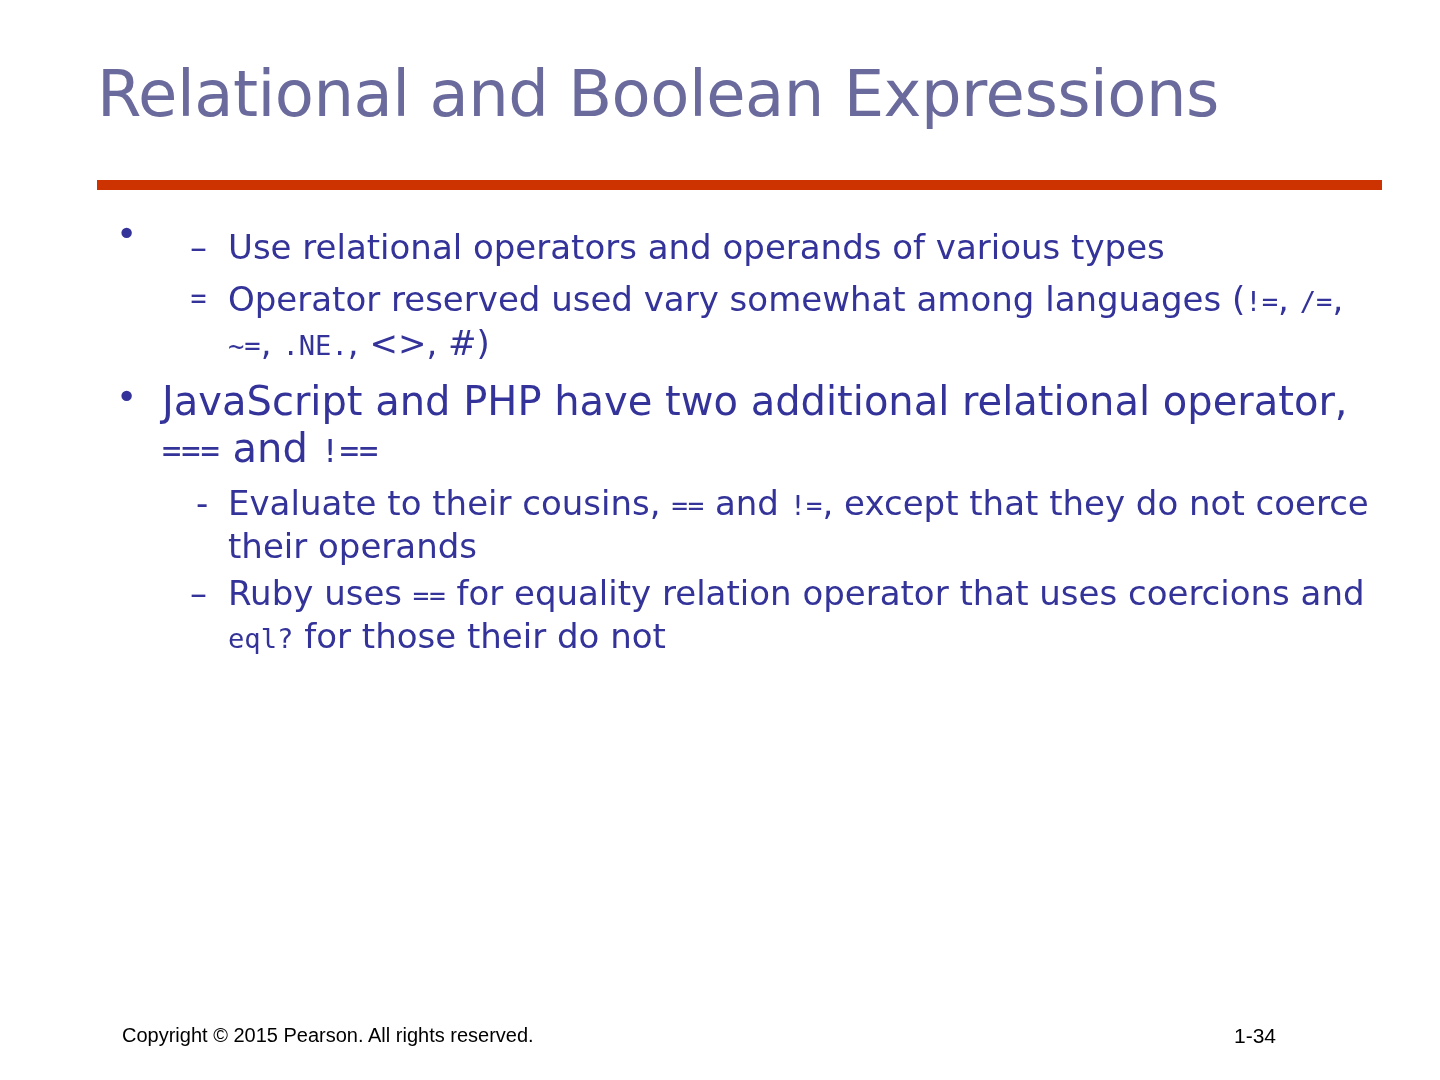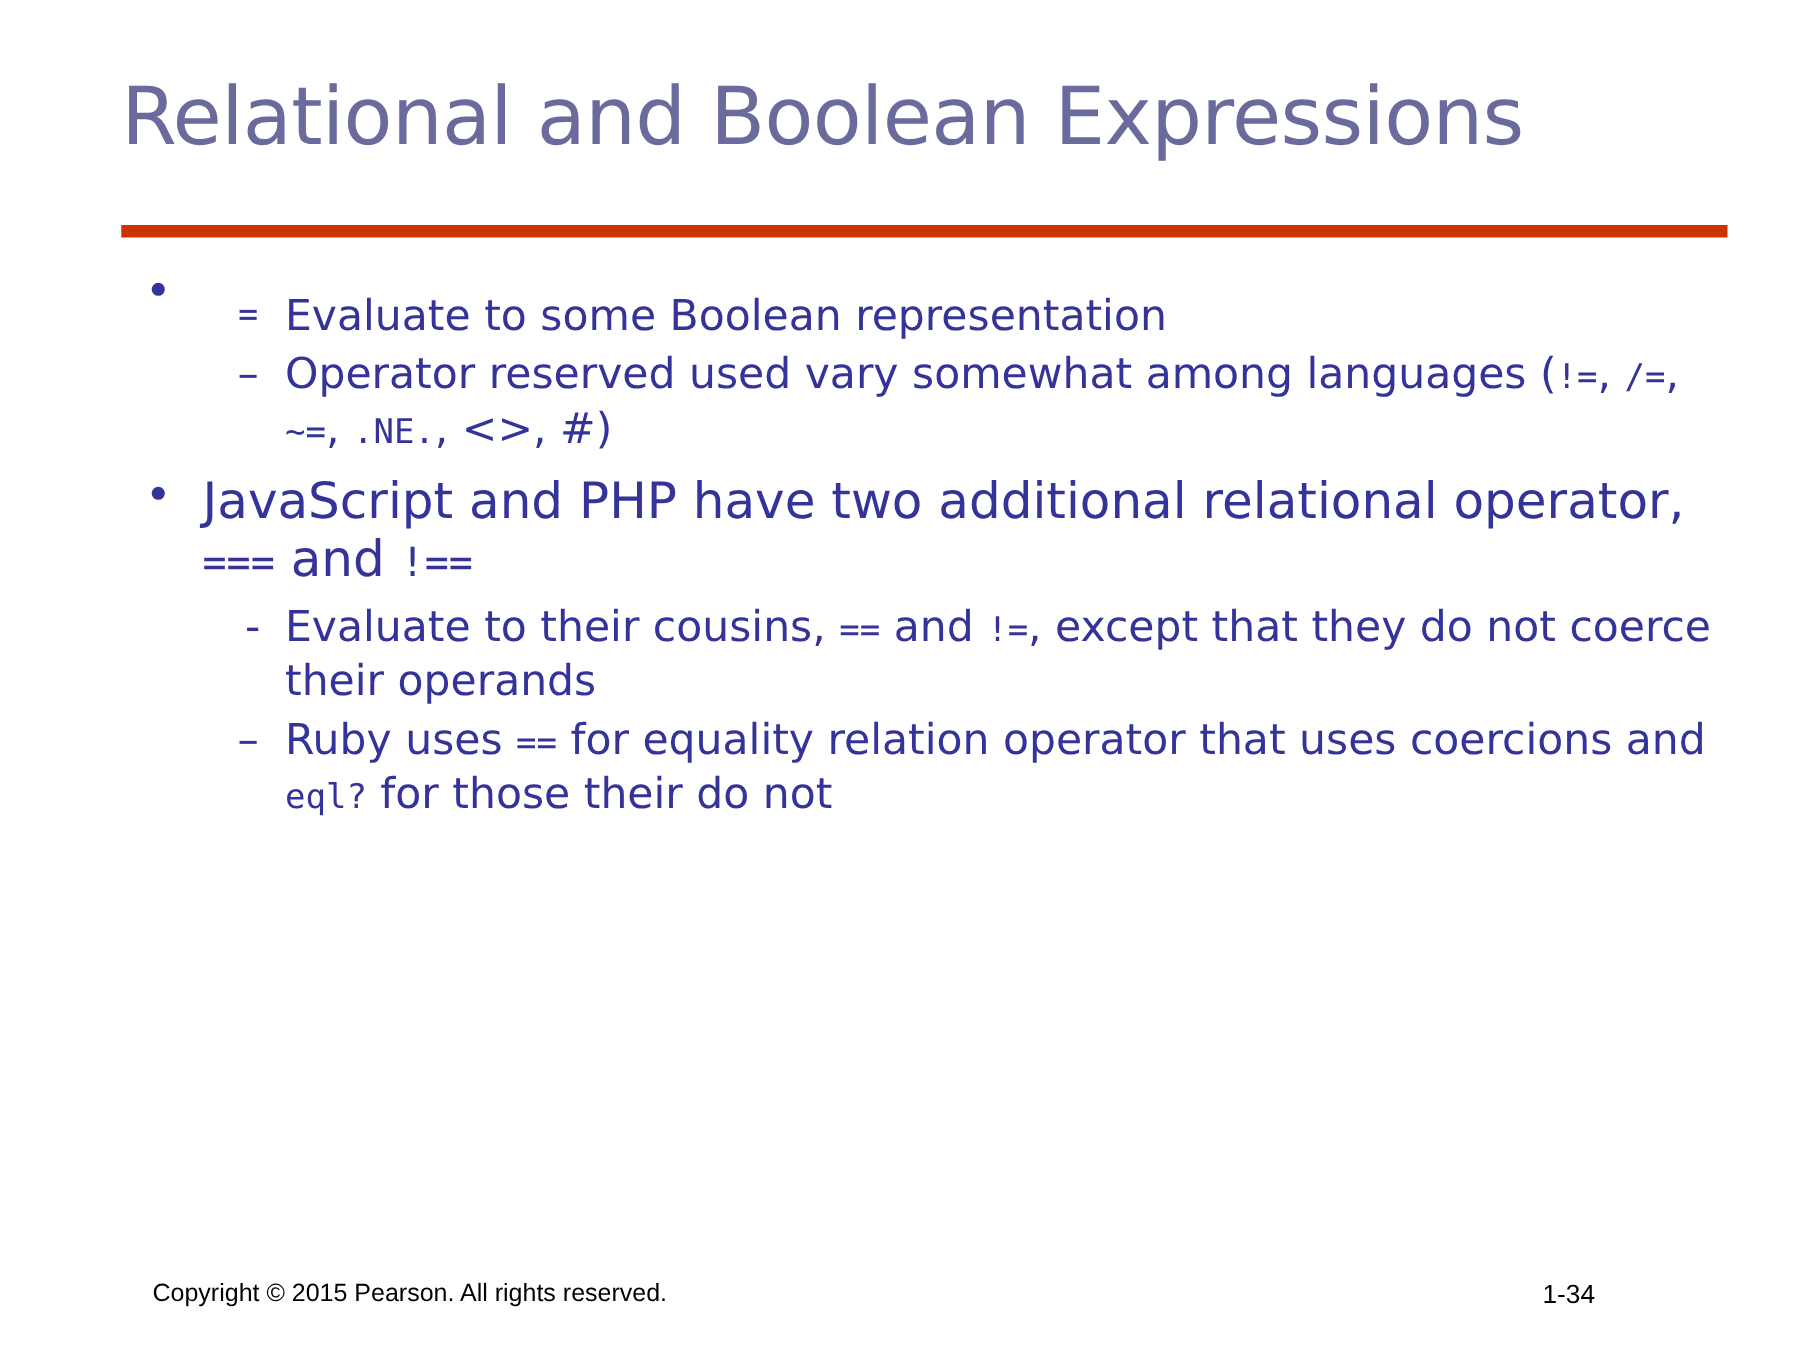--- a/index.html
+++ b/index.html
@@ -137,27 +137,27 @@
   <div class="body-block">
 
     <div class="lvl1">
       <span class="mk">•</span>
     </div>
 
     <div class="gap-a"></div>
 
     <div class="lvl2">
       <span class="mk">–</span>
+      <span>Use relational operators and operands of various types</span>
     </div>
 
     <div class="gap-c"></div>
 
     <div class="lvl2">
       <span class="mk">–</span>
-      <span>Evaluate to some Boolean representation</span>
     </div>
 
     <div class="gap-c"></div>
 
     <div class="lvl2">
       <span class="mk">–</span>
       <span>Operator reserved used vary somewhat among languages (</span><code>!=</code><span>, </span><code>/=</code><span>, </span><code>~=</code><span>, </span><code>.NE.</code><span>, &lt;&gt;, #)</span>
     </div>
 
     <div class="gap-a"></div>

